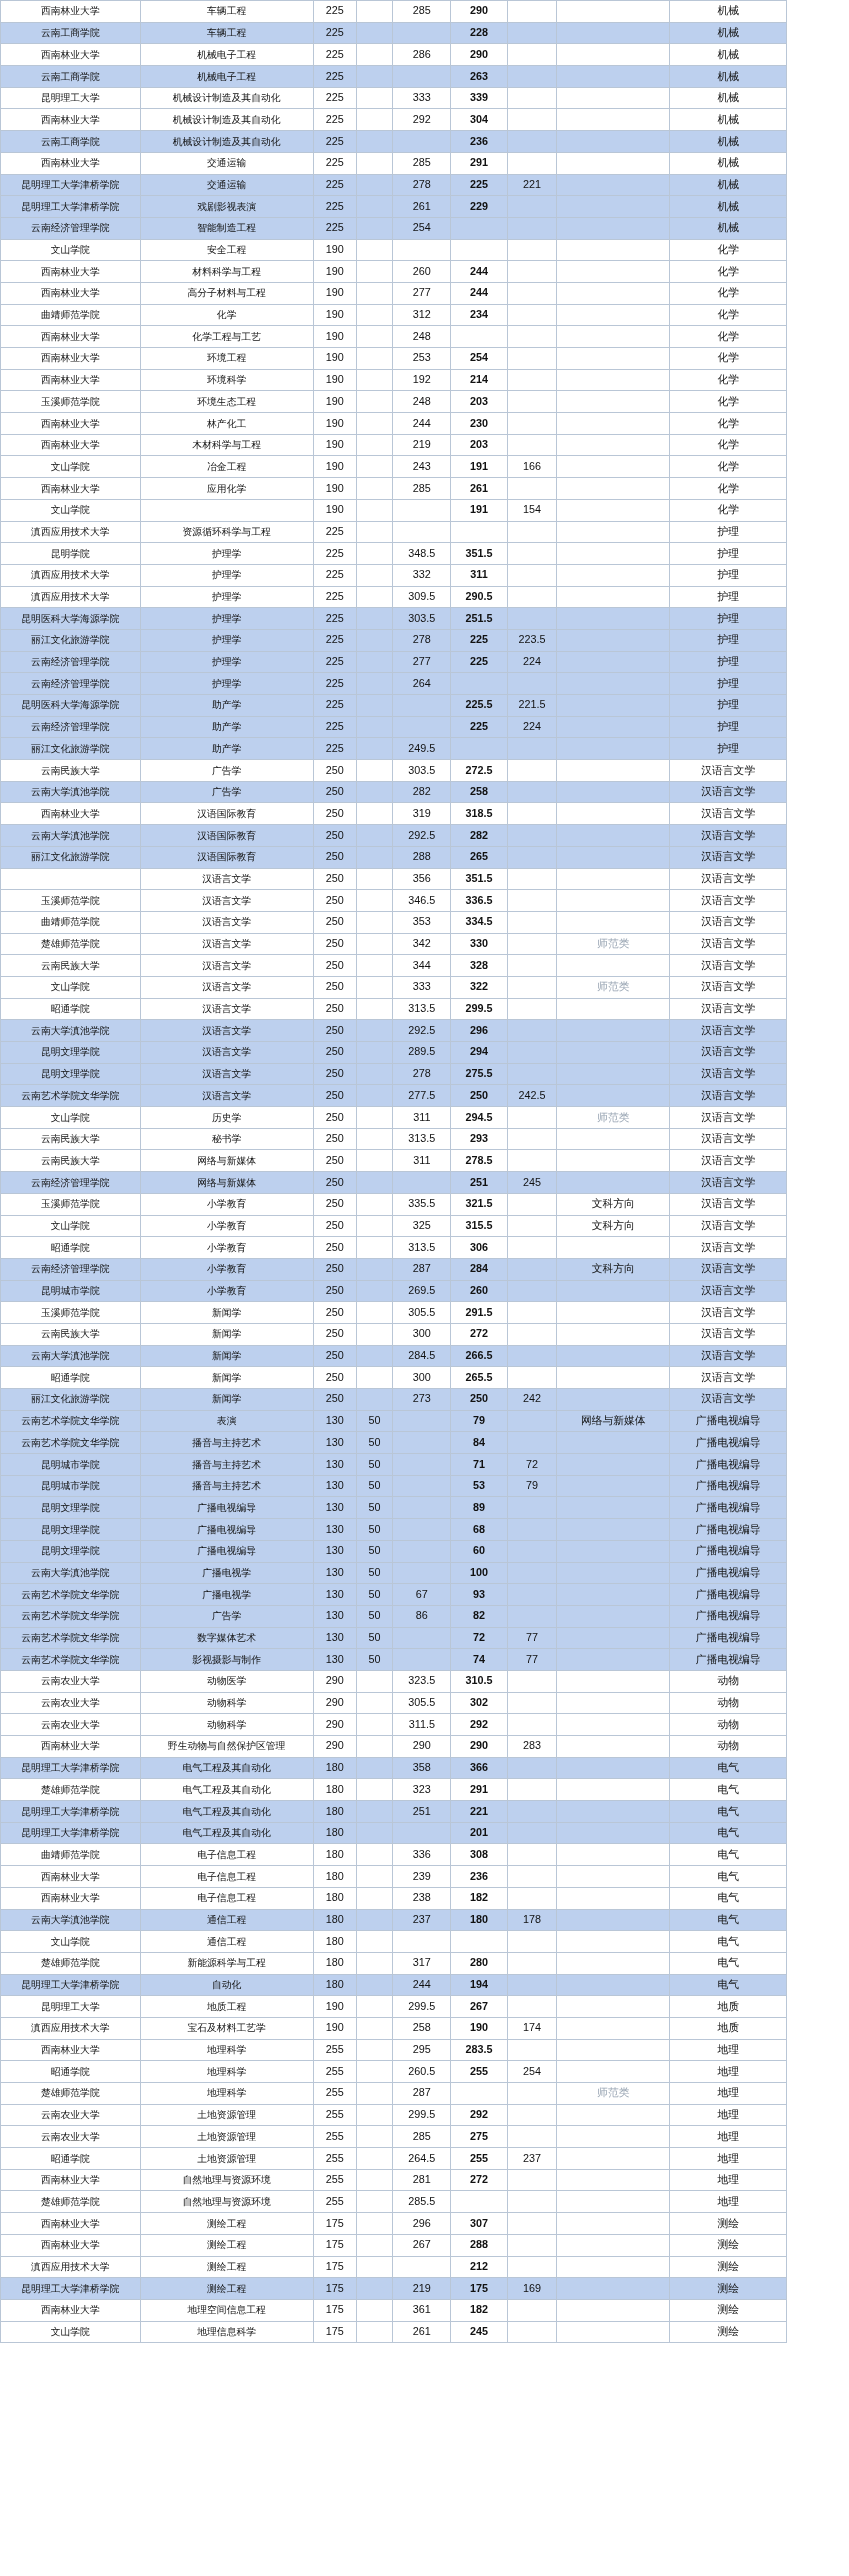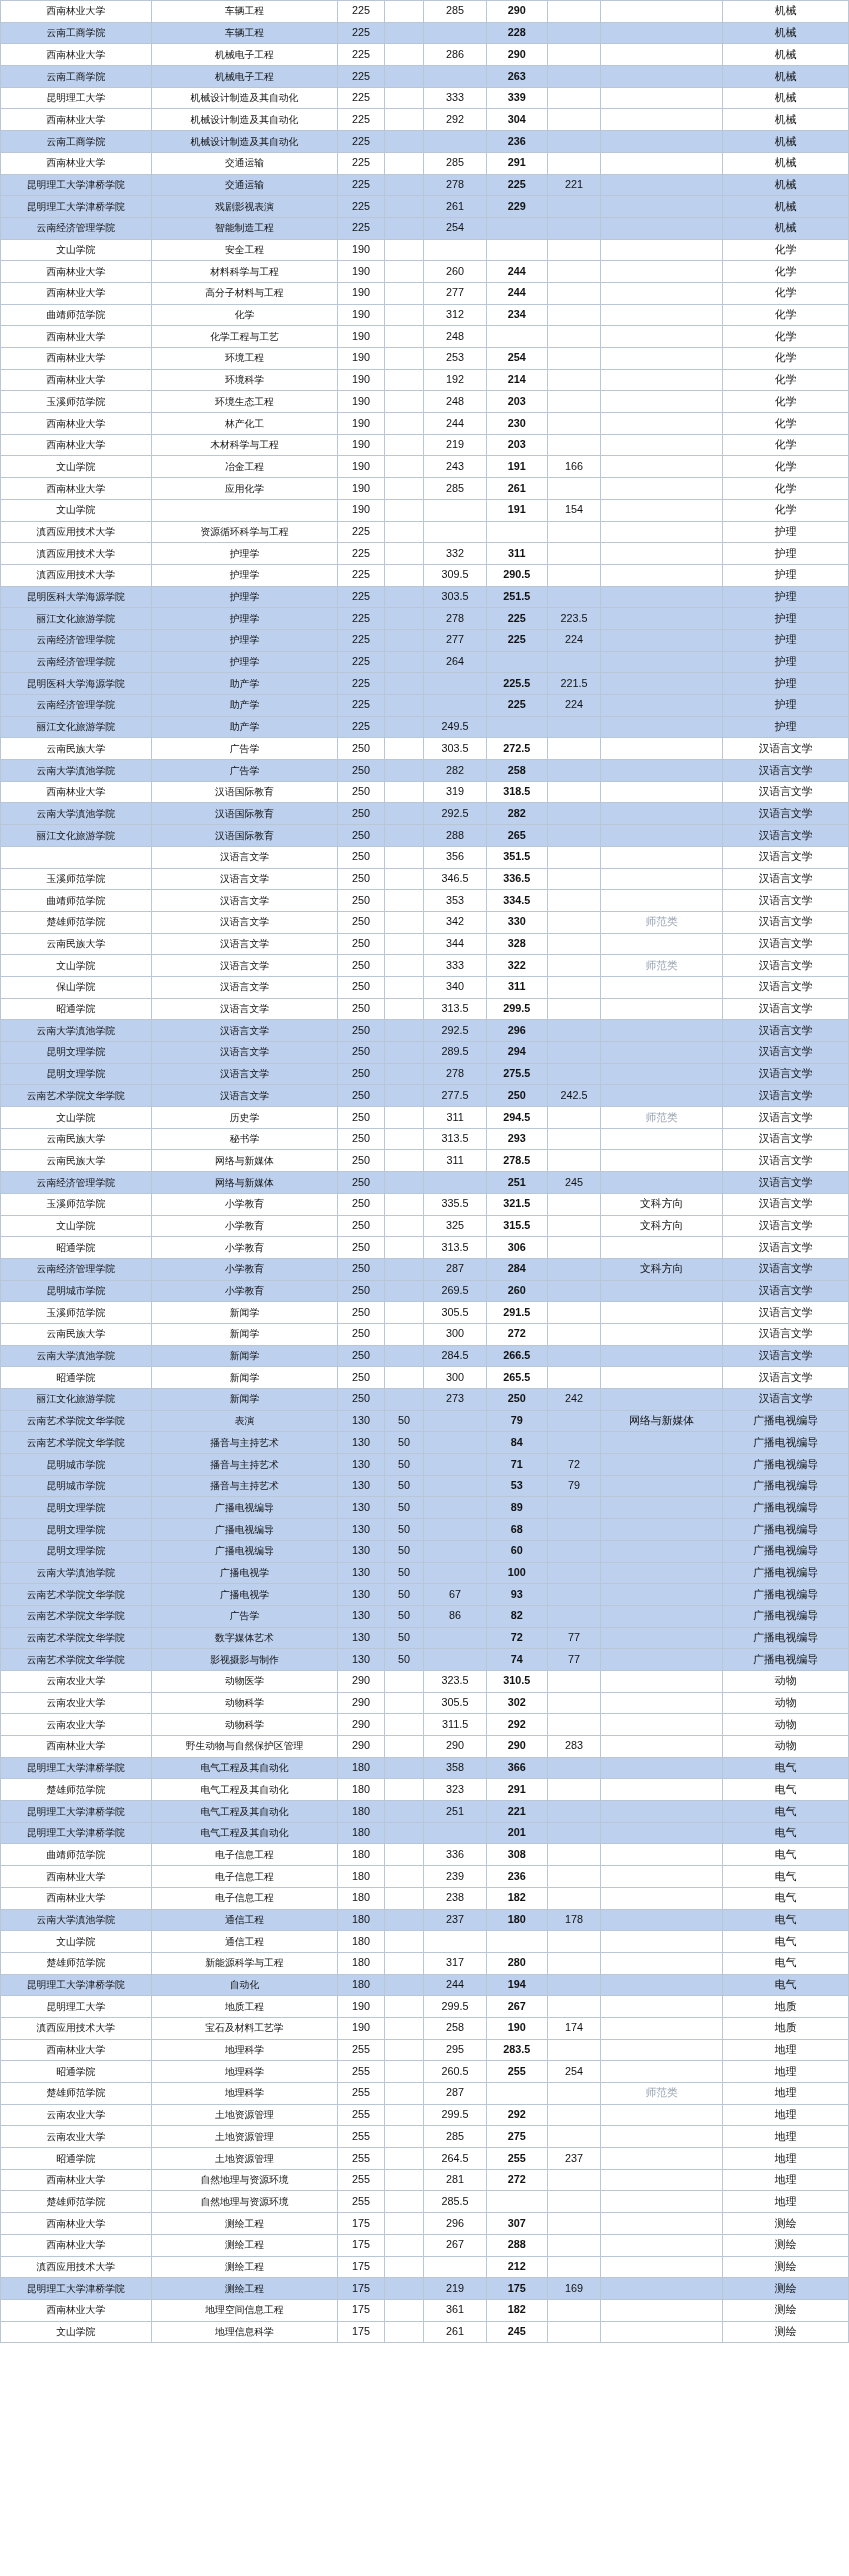--- a/index.html
+++ b/index.html
@@ -1,18 +1,18 @@
 <!DOCTYPE html>
 <html><head>
 <meta charset="utf-8">
 <style>
   html,body{margin:0;padding:0;background:#ffffff;}
   body{font-family:"Liberation Sans","DejaVu Sans",sans-serif;}
   #sheet{width:849px;}
-  table{border-collapse:collapse;width:849px;table-layout:fixed;}
+  table{border-collapse:collapse;width:787px;table-layout:fixed;}
   col.c0{width:133px}
   col.c1{width:165px}
   col.c2{width:41px}
   col.c3{width:35px}
   col.c4{width:55px}
   col.c5{width:54px}
   col.c6{width:47px}
   col.c7{width:108px}
   col.c8{width:111px}
   td{
@@ -318,20 +318,31 @@
           <td class=" tiny">资源循环科学与工程</td>
           <td>225</td>
           <td></td>
           <td></td>
           <td class="b"></td>
           <td></td>
           <td></td>
           <td>护理</td>
         </tr>
         <tr class="plain">
+          <td class=" tiny">昆明学院</td>
+          <td class=" tiny">护理学</td>
+          <td>225</td>
+          <td></td>
+          <td>348.5</td>
+          <td class="b">351.5</td>
+          <td></td>
+          <td></td>
+          <td>护理</td>
+        </tr>
+        <tr class="plain">
           <td class=" tiny">滇西应用技术大学</td>
           <td class=" tiny">护理学</td>
           <td>225</td>
           <td></td>
           <td>332</td>
           <td class="b">311</td>
           <td></td>
           <td></td>
           <td>护理</td>
         </tr>
@@ -535,31 +546,20 @@
         </tr>
         <tr class="plain">
           <td class=" tiny">文山学院</td>
           <td class=" tiny">汉语言文学</td>
           <td>250</td>
           <td></td>
           <td>333</td>
           <td class="b">322</td>
           <td></td>
           <td class="gray">师范类</td>
-          <td>汉语言文学</td>
-        </tr>
-        <tr class="plain">
-          <td class=" tiny">保山学院</td>
-          <td class=" tiny">汉语言文学</td>
-          <td>250</td>
-          <td></td>
-          <td>340</td>
-          <td class="b">311</td>
-          <td></td>
-          <td></td>
           <td>汉语言文学</td>
         </tr>
         <tr class="plain">
           <td class=" tiny">昭通学院</td>
           <td class=" tiny">汉语言文学</td>
           <td>250</td>
           <td></td>
           <td>313.5</td>
           <td class="b">299.5</td>
           <td></td>

